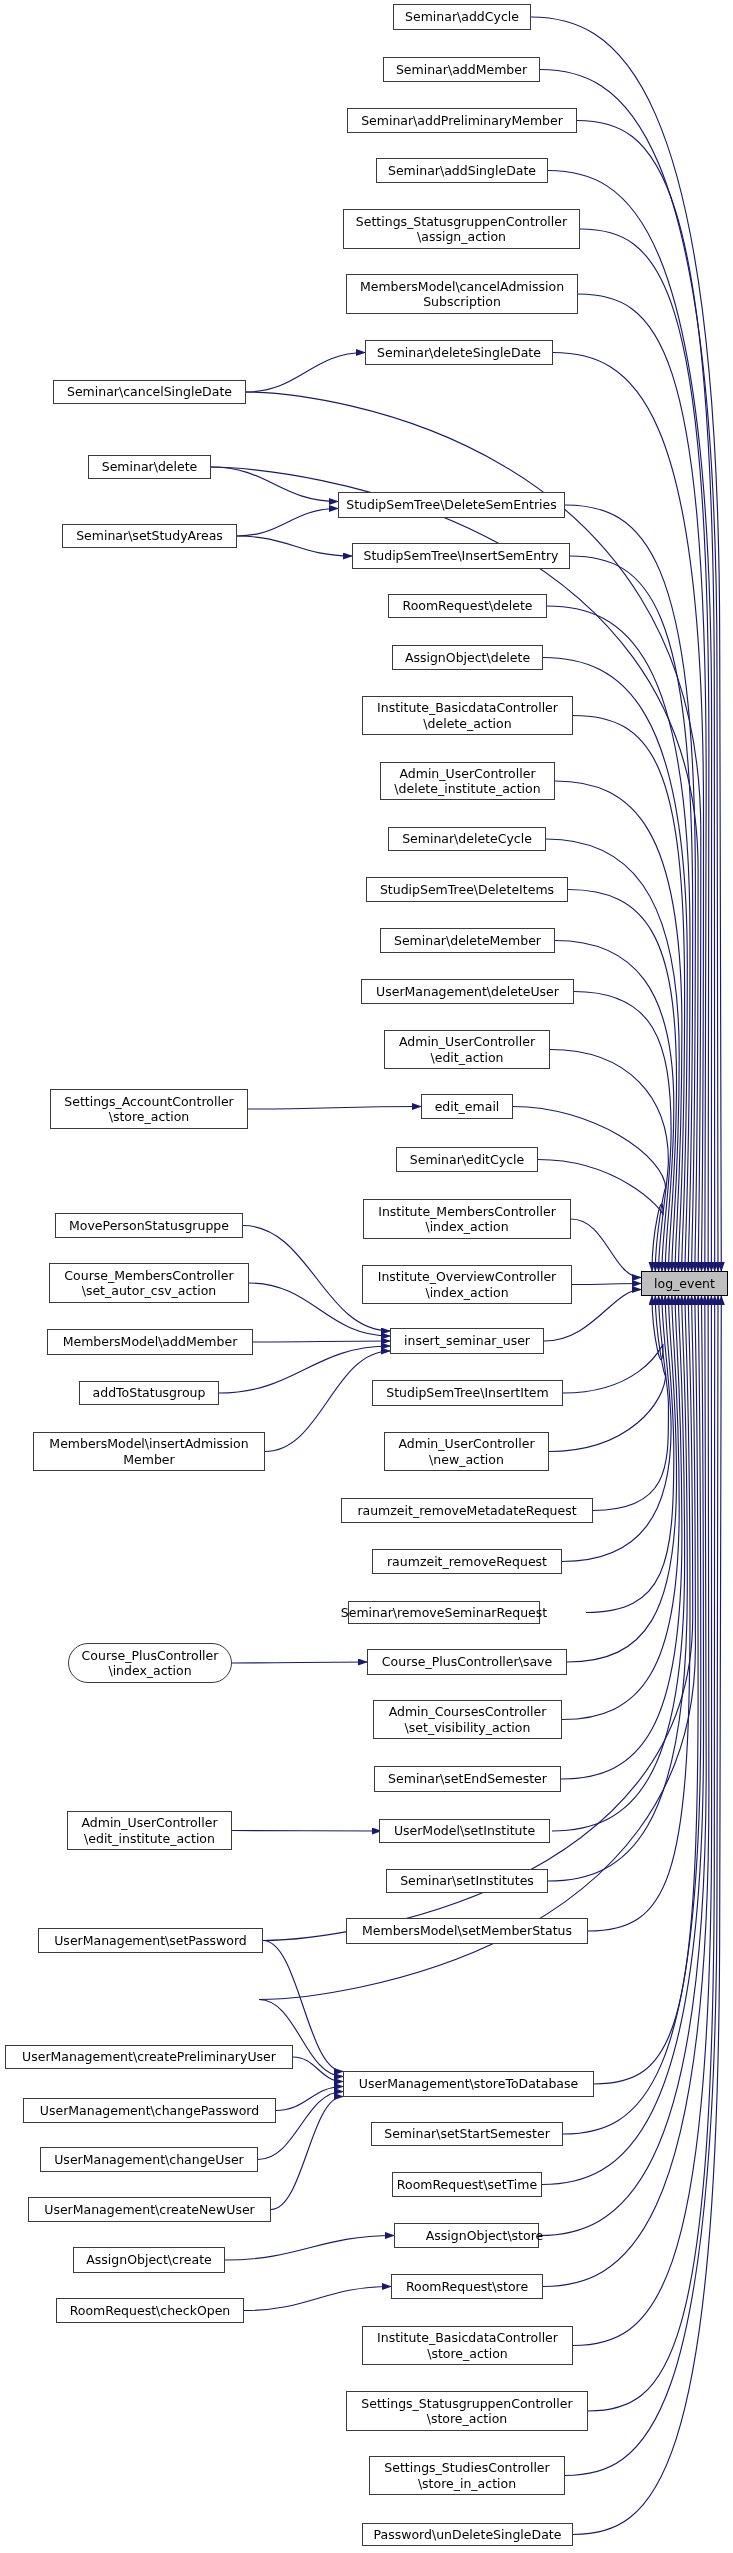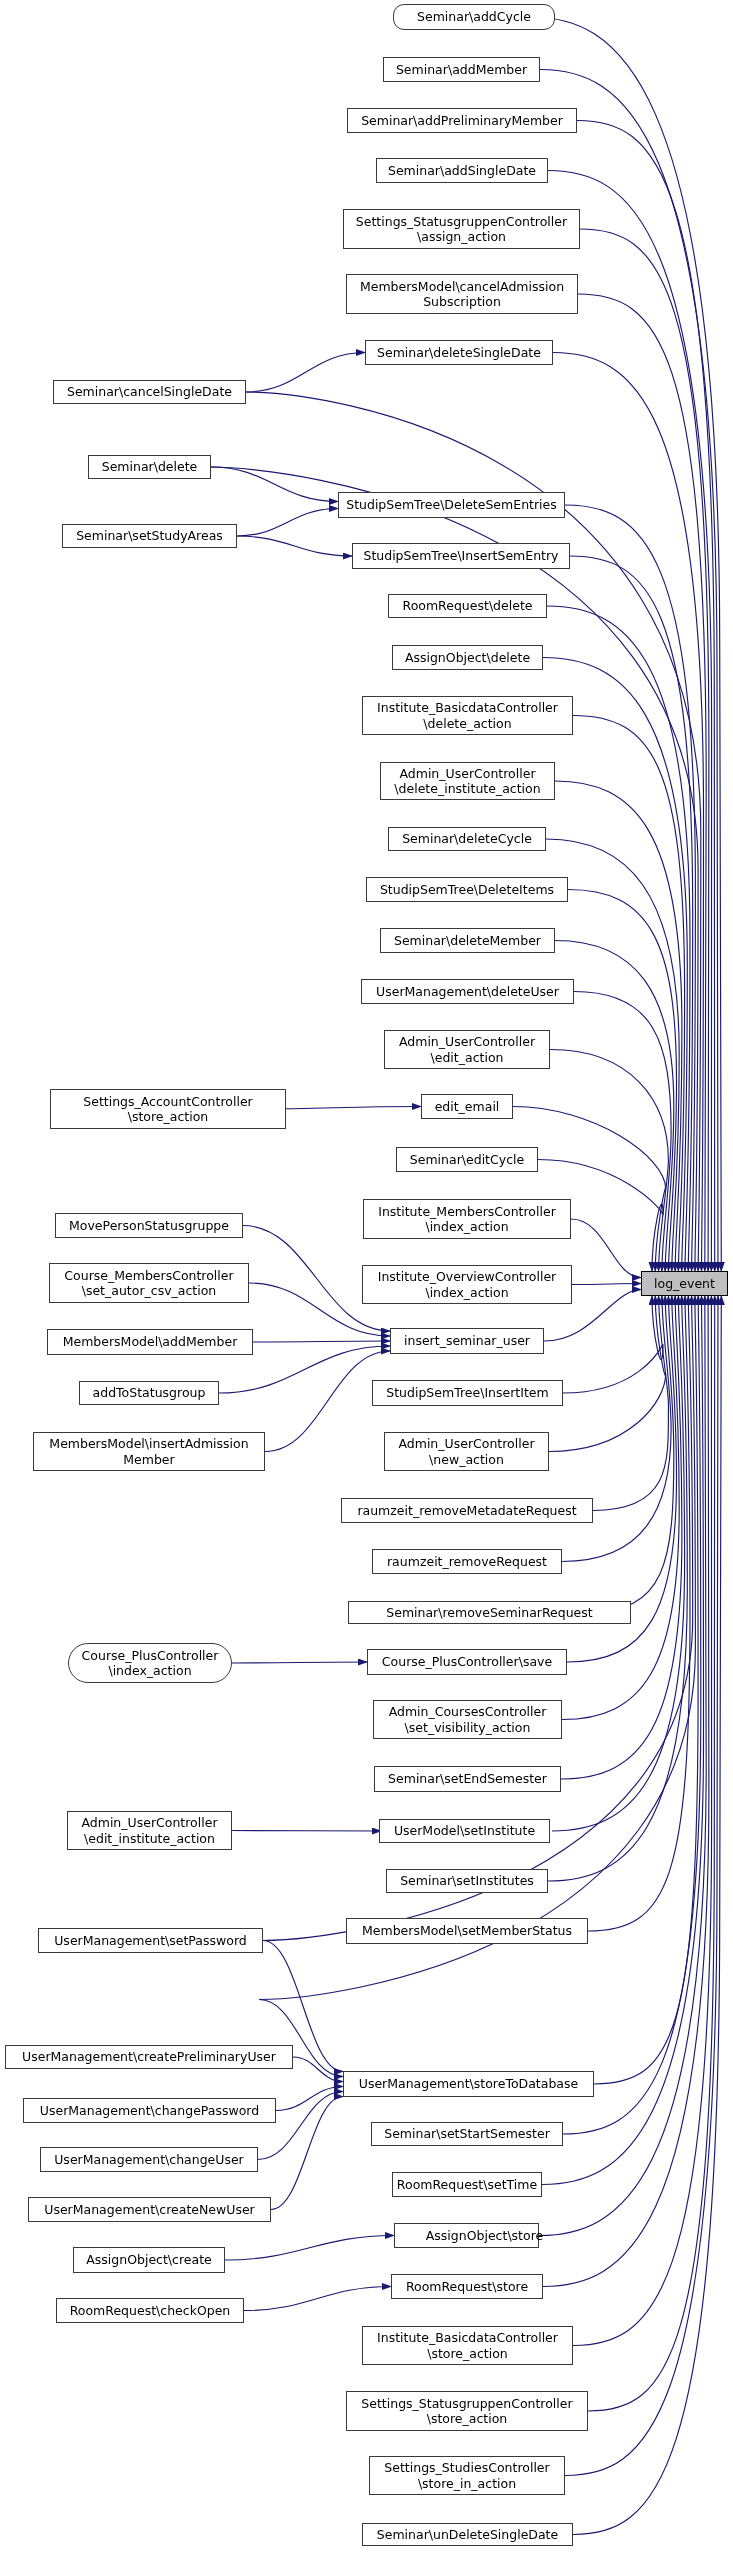--- a/index.html
+++ b/index.html
@@ -87,21 +87,21 @@
         <path d="M259,1999.5 C296.8,1999.5 305.2,2076.5 343,2076.5" fill="none" stroke="#191970" stroke-width="1.15" marker-end="url(#arrow)"></path>
         <path d="M293,2057 C315.5,2057 320.5,2081.5 343,2081.5" fill="none" stroke="#191970" stroke-width="1.15" marker-end="url(#arrow)"></path>
         <path d="M276,2110.5 C306.15,2110.5 312.85,2086.5 343,2086.5" fill="none" stroke="#191970" stroke-width="1.15" marker-end="url(#arrow)"></path>
         <path d="M258,2159.5 C296.25,2159.5 304.75,2091.5 343,2091.5" fill="none" stroke="#191970" stroke-width="1.15" marker-end="url(#arrow)"></path>
         <path d="M271,2209.5 C303.4,2209.5 310.6,2096.5 343,2096.5" fill="none" stroke="#191970" stroke-width="1.15" marker-end="url(#arrow)"></path>
         <path d="M225,2260 C301.05,2260 317.95,2235.5 394,2235.5" fill="none" stroke="#191970" stroke-width="1.15" marker-end="url(#arrow)"></path>
         <path d="M244,2310.5 C310.15,2310.5 324.85,2286.5 391,2286.5" fill="none" stroke="#191970" stroke-width="1.15" marker-end="url(#arrow)"></path>
       </g>
   </svg>
   <div class="node-layer">
-      <div class="node" style="left: 393px; top: 4px; width: 162px; height: 26px; border-radius: 11px;">Seminar\addCycle</div>
+      <div class="node" style="left: 393px; top: 4px; width: 138px; height: 26px;">Seminar\addCycle</div>
       <div class="node" style="left: 383px; top: 57px; width: 157px; height: 25px;">Seminar\addMember</div>
       <div class="node" style="left: 347px; top: 108px; width: 230px; height: 25px;">Seminar\addPreliminaryMember</div>
       <div class="node" style="left: 376px; top: 158px; width: 172px; height: 25px;">Seminar\addSingleDate</div>
       <div class="node" style="left: 343px; top: 209px; width: 237px; height: 40px;">Settings_StatusgruppenController
 \assign_action</div>
       <div class="node" style="left: 346px; top: 274px; width: 232px; height: 40px;">MembersModel\cancelAdmission
 Subscription</div>
       <div class="node" style="left: 365px; top: 340px; width: 188px; height: 25px;">Seminar\deleteSingleDate</div>
       <div class="node" style="left: 338px; top: 492px; width: 227px; height: 26px;">StudipSemTree\DeleteSemEntries</div>
       <div class="node" style="left: 352px; top: 543px; width: 218px; height: 26px;">StudipSemTree\InsertSemEntry</div>
@@ -122,44 +122,44 @@
       <div class="node" style="left: 363px; top: 1199px; width: 208px; height: 40px;">Institute_MembersController
 \index_action</div>
       <div class="node" style="left: 362px; top: 1265px; width: 210px; height: 39px;">Institute_OverviewController
 \index_action</div>
       <div class="node" style="left: 390px; top: 1328px; width: 154px; height: 26px;">insert_seminar_user</div>
       <div class="node" style="left: 372px; top: 1380px; width: 191px; height: 26px;">StudipSemTree\InsertItem</div>
       <div class="node" style="left: 384px; top: 1432px; width: 165px; height: 39px;">Admin_UserController
 \new_action</div>
       <div class="node" style="left: 341px; top: 1498px; width: 252px; height: 25px;">raumzeit_removeMetadateRequest</div>
       <div class="node" style="left: 372px; top: 1549px; width: 190px; height: 25px;">raumzeit_removeRequest</div>
-      <div class="node" style="left: 348px; top: 1601px; width: 283px; height: 23px;">Seminar\removeSeminarRequest</div>
+      <div class="node" style="left: 348px; top: 1601px; width: 192px; height: 23px;">Seminar\removeSeminarRequest</div>
       <div class="node" style="left: 367px; top: 1649px; width: 200px; height: 26px;">Course_PlusController\save</div>
       <div class="node" style="left: 373px; top: 1700px; width: 189px; height: 39px;">Admin_CoursesController
 \set_visibility_action</div>
       <div class="node" style="left: 374px; top: 1766px; width: 187px; height: 26px;">Seminar\setEndSemester</div>
       <div class="node" style="left: 379px; top: 1819px; width: 171px; height: 24px;">UserModel\setInstitute</div>
       <div class="node" style="left: 386px; top: 1869px; width: 162px; height: 24px;">Seminar\setInstitutes</div>
       <div class="node" style="left: 346px; top: 1918px; width: 242px; height: 26px;">MembersModel\setMemberStatus</div>
       <div class="node" style="left: 343px; top: 2071px; width: 251px; height: 26px;">UserManagement\storeToDatabase</div>
       <div class="node" style="left: 371px; top: 2122px; width: 192px; height: 24px;">Seminar\setStartSemester</div>
       <div class="node" style="left: 392px; top: 2172px; width: 150px; height: 25px;">RoomRequest\setTime</div>
       <div class="node" style="left: 394px; top: 2223px; width: 145px; height: 25px; padding-left: 36px;">AssignObject\store</div>
       <div class="node" style="left: 391px; top: 2274px; width: 152px; height: 25px;">RoomRequest\store</div>
       <div class="node" style="left: 362px; top: 2326px; width: 211px; height: 39px;">Institute_BasicdataController
 \store_action</div>
       <div class="node" style="left: 346px; top: 2391px; width: 242px; height: 40px;">Settings_StatusgruppenController
 \store_action</div>
       <div class="node" style="left: 369px; top: 2456px; width: 196px; height: 39px;">Settings_StudiesController
 \store_in_action</div>
-      <div class="node" style="left: 362px; top: 2523px; width: 211px; height: 23px;">Seminar\unDeleteSingleDate</div>
+      <div class="node" style="left: 362px; top: 2523px; width: 211px; height: 23px;">Password\unDeleteSingleDate</div>
       <div class="node" style="left: 53px; top: 380px; width: 193px; height: 24px;">Seminar\cancelSingleDate</div>
       <div class="node" style="left: 88px; top: 455px; width: 123px; height: 24px;">Seminar\delete</div>
       <div class="node" style="left: 62px; top: 524px; width: 175px; height: 24px;">Seminar\setStudyAreas</div>
-      <div class="node" style="left: 50px; top: 1089px; width: 236px; height: 40px;">Settings_AccountController
+      <div class="node" style="left: 50px; top: 1089px; width: 198px; height: 40px;">Settings_AccountController
 \store_action</div>
       <div class="node" style="left: 55px; top: 1213px; width: 188px; height: 25px;">MovePersonStatusgruppe</div>
       <div class="node" style="left: 49px; top: 1263px; width: 200px; height: 40px;">Course_MembersController
 \set_autor_csv_action</div>
       <div class="node" style="left: 47px; top: 1329px; width: 206px; height: 26px;">MembersModel\addMember</div>
       <div class="node" style="left: 79px; top: 1381px; width: 140px; height: 24px;">addToStatusgroup</div>
       <div class="node" style="left: 33px; top: 1432px; width: 232px; height: 39px;">MembersModel\insertAdmission
 Member</div>
       <div class="node" style="left: 68px; top: 1643px; width: 164px; height: 40px; border-radius: 20px;">Course_PlusController
 \index_action</div>

